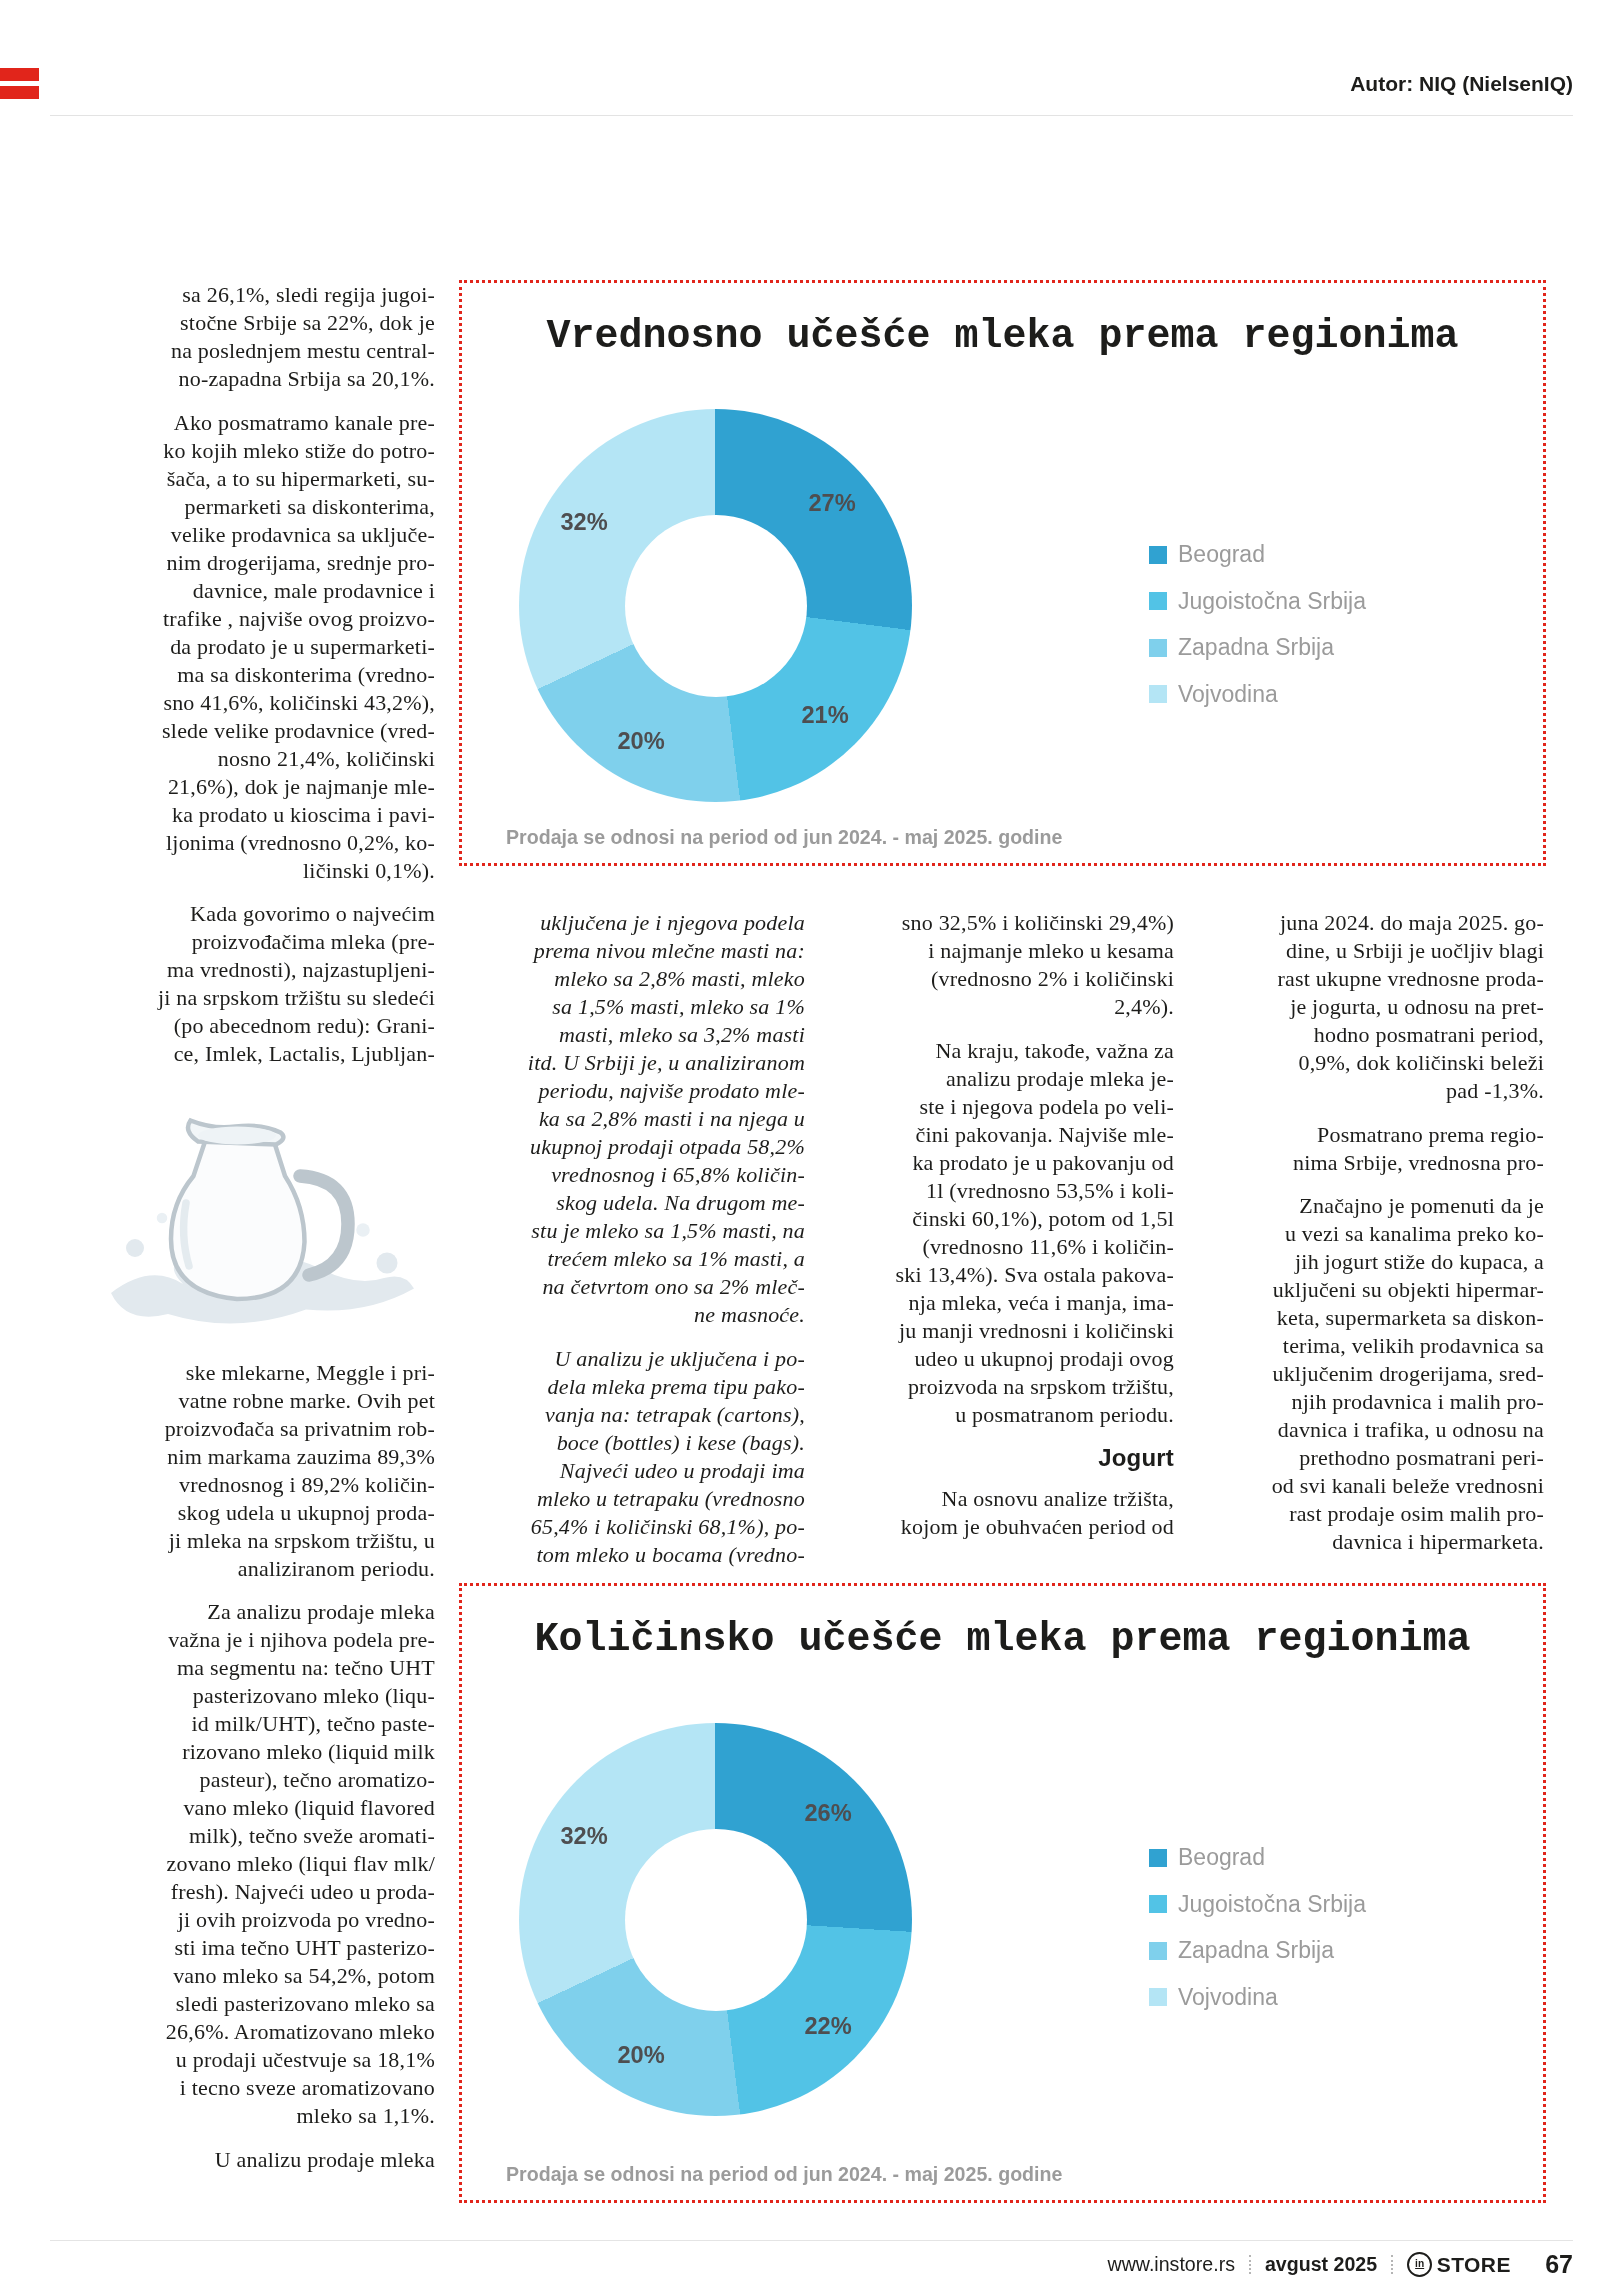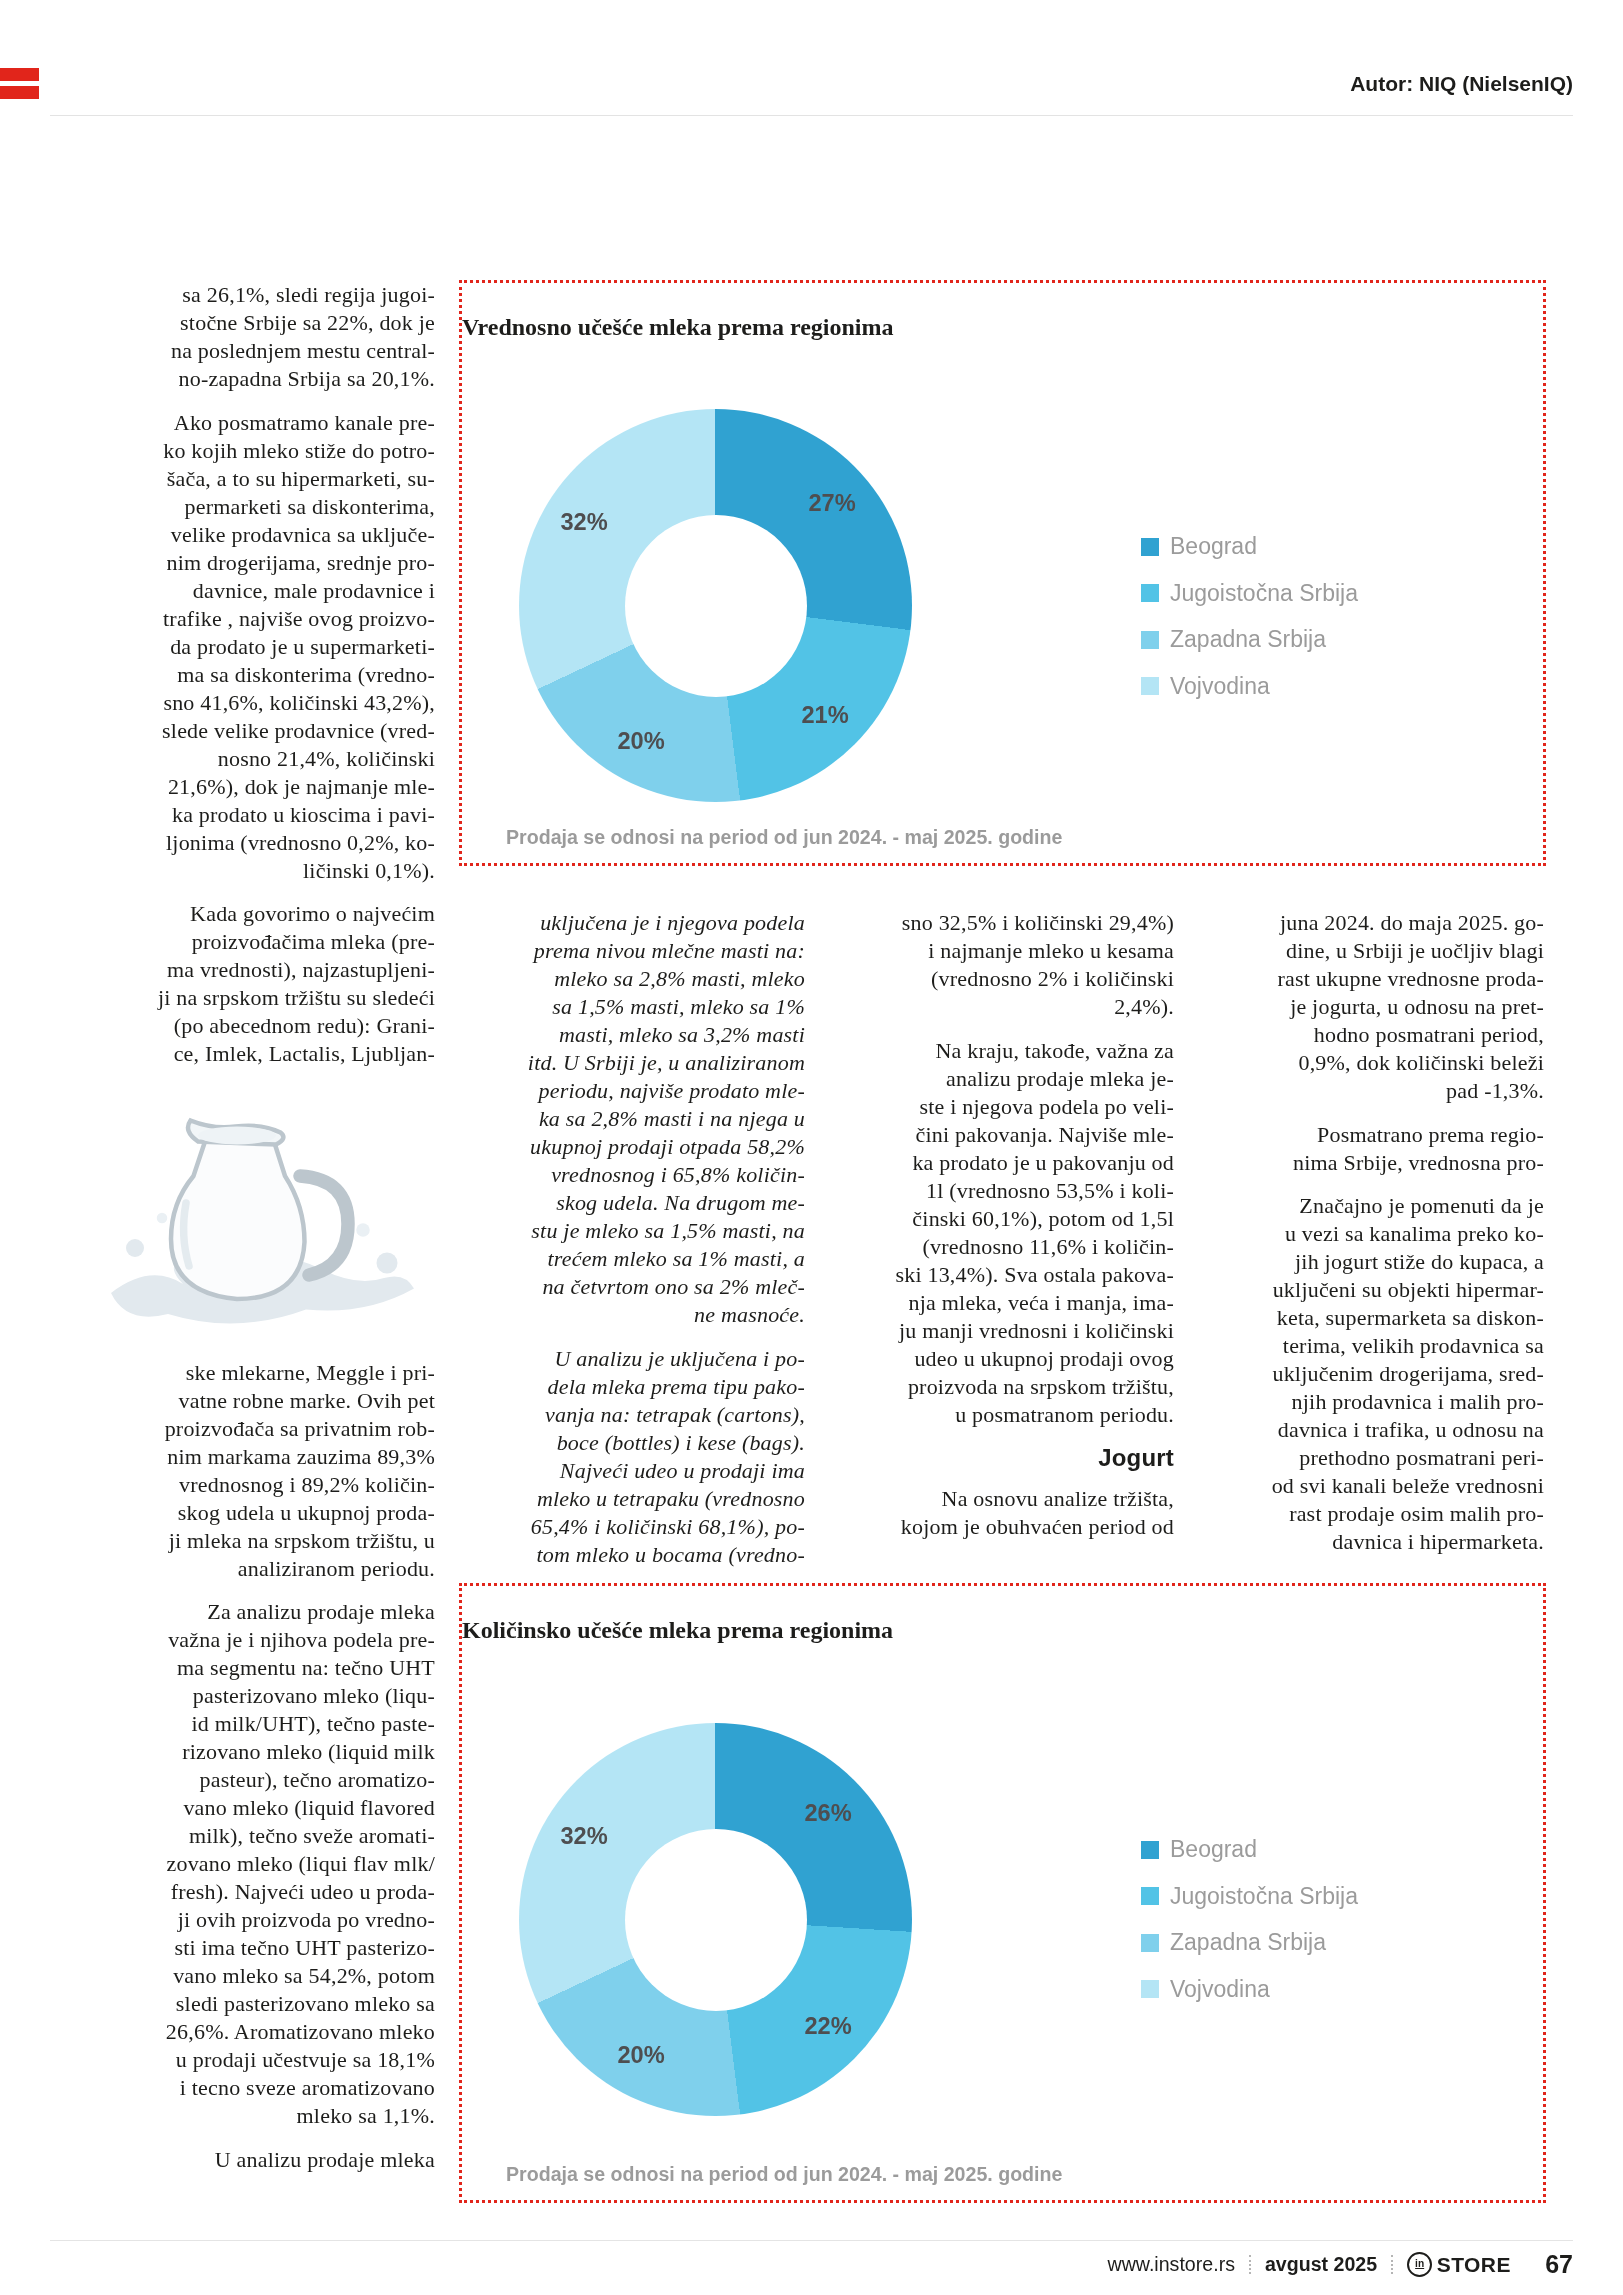--- a/index.html
+++ b/index.html
@@ -30,32 +30,32 @@
 
   
   .milk-figure{width:330px;height:259px;margin:7.9px 0 15.7px 0;}
   .milk-figure svg{width:100%;height:100%;}
 
   
   .chart-box{position:absolute;left:459px;width:1087px;border:3.1px dotted #e1251b;
              background:#ffffff;box-sizing:border-box;}
   #chart1{top:280px;height:586px;}
   #chart2{top:1583px;height:620px;}
-  .chart-title{margin:31px 0 0 0;font-family:Liberation Serif, serif;
-               font-weight:bold;font-size:24px;color:#1d1d1b;}
+  .chart-title{margin:31px 0 0 0;text-align:center;font-family:Liberation Mono, monospace;
+               font-weight:bold;font-size:40px;color:#1d1d1b;}
   .donut{position:absolute;left:57px;width:393px;height:393px;}
   #chart1 .donut{top:126px;}
   #chart2 .donut{top:137px;}
   .ring{position:absolute;inset:0;border-radius:50%;}
   .hole{position:absolute;left:50%;top:50%;width:182px;height:182px;background:#ffffff;
         border-radius:50%;transform:translate(-50%,-50%);}
   .seg-label{position:absolute;transform:translate(-50%,-50%);
              font-family:"Liberation Sans",sans-serif;font-weight:bold;
              font-size:23.6px;color:#4e4e50;}
-  .legend{position:absolute;left:679px;top:250px;list-style:none;margin:0;padding:0;}
+  .legend{position:absolute;left:679px;top:250px;list-style:none;margin:8px;padding:0;}
   .legend-item{display:flex;align-items:center;gap:11px;margin-bottom:19.6px;}
   .legend-swatch{width:18px;height:18px;flex:0 0 18px;background:#ccc;}
   .legend-label{font-family:"Liberation Sans",sans-serif;font-size:23px;color:#9b9b9b;}
   .chart-caption{position:absolute;left:44px;bottom:14px;margin:0;
                  font-family:"Liberation Sans",sans-serif;font-weight:bold;
                  font-size:19.6px;color:#9b9b9b;text-align:right;}
 
   
   .footer-rule{position:absolute;left:50px;right:50px;top:2240px;border-top:1.6px solid #e4e4e4;}
   .footer{position:absolute;right:50px;top:2249px;height:31px;display:flex;

